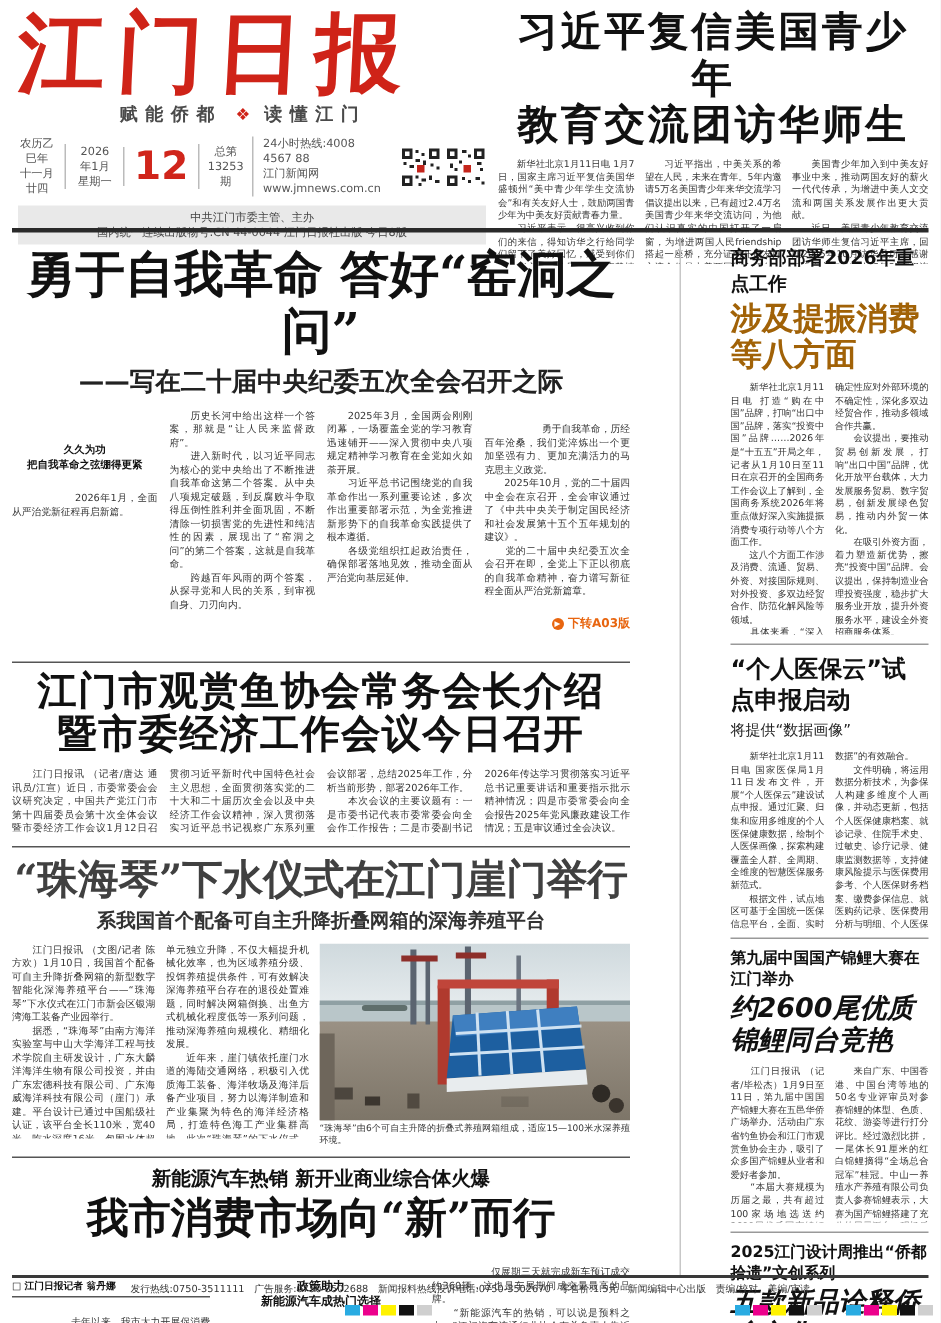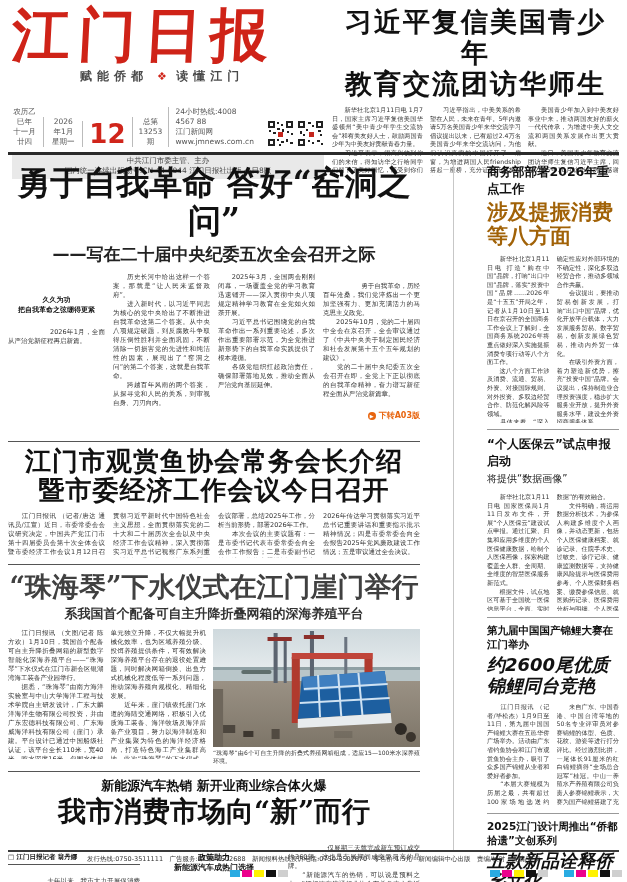--- a/index.html
+++ b/index.html
@@ -7,21 +7,21 @@
         font-family:"DejaVu Sans","Liberation Sans",sans-serif;color:#222;overflow:hidden;}
   
   .masthead{position:absolute;top:0;left:0;right:0;height:150px;display:flex;}
   .mh-left{width:330px;padding-left:12px;box-sizing:border-box;}
   .paper-title{font-family:"DejaVu Serif","Liberation Serif",serif;font-weight:bold;
                font-size:58px;line-height:62px;color:#cf2318;letter-spacing:8px;
                transform:skewX(-3deg);margin-top:4px;white-space:nowrap;}
   .slogan{margin-top:2px;text-align:center;width:300px;font-size:12px;font-weight:bold;
           color:#4a4a4a;letter-spacing:5px;}
   .slogan .logo{color:#cf2318;font-size:11px;letter-spacing:0;}
-  .date-bar{margin-top:22px;display:flex;align-items:flex-end;width:312px;}
+  .date-bar{margin-top:6px;display:flex;align-items:center;width:312px;}
   .db-seg{padding:0 6px;border-left:1px solid #bbb;font-size:7.5px;line-height:10px;color:#555;text-align:center;}
   .db-seg:first-child{border-left:none;padding-left:0;}
   .day-num{font-size:26px;line-height:26px;font-weight:bold;color:#d0251b;font-family:"DejaVu Sans",sans-serif;}
   .qr-wrap{display:flex;gap:3px;padding-left:6px;}
   .publisher-bar{margin-top:6px;width:312px;background:#e9e9e9;text-align:center;
                  font-size:7.5px;line-height:10px;color:#444;padding:3px 0;}
   .mh-right{flex:1;padding:0 8px 0 2px;}
   .mh-headline{margin-top:6px;text-align:center;font-weight:bold;color:#111;
                font-size:27px;line-height:31px;letter-spacing:2px;white-space:pre-line;}
   .mh-cols{display:flex;gap:7px;margin-top:7px;height:70px;overflow:hidden;}
@@ -62,21 +62,21 @@
   .photo-caption{font-size:6px;line-height:8px;color:#333;margin-top:2px;text-align:justify;}
   
   .cons-kicker{margin-top:5px;text-align:center;font-weight:bold;font-size:13px;color:#111;}
   .cons-head{text-align:center;font-family:"DejaVu Serif","Liberation Serif",serif;
              font-weight:bold;font-size:28px;line-height:32px;color:#111;margin-top:1px;}
   .byline{font-size:6.5px;font-weight:bold;border-bottom:1px solid #555;
           padding-bottom:2px;margin-bottom:3px;color:#111;}
   
   .ra-kicker{font-size:12.5px;font-weight:bold;color:#111;margin-top:4px;}
   .ra-head{font-size:21px;font-weight:bold;color:#a16207;line-height:24px;margin-top:2px;}
-  .rb-head{font-size:12px;font-weight:bold;color:#111;margin-top:6px;}
+  .rb-head{font-size:16px;font-weight:bold;color:#111;margin-top:6px;}
   .rb-sub{font-size:10px;font-weight:normal;color:#222;margin-top:2px;}
   .rc-kicker{font-size:10.5px;font-weight:bold;color:#111;margin-top:6px;}
   .rc-head{font-size:18px;font-weight:bold;color:#111;line-height:21px;margin-top:2px;font-style:italic;}
   
   .footer{position:absolute;left:8px;right:8px;bottom:0;height:30px;border-top:2px solid #3a3a3a;}
   .footer-text{text-align:center;font-size:6.5px;color:#333;margin-top:3px;}
   .cmyk{position:absolute;top:18px;display:flex;gap:2px;}
   .cmyk i{width:10px;height:7px;display:block;}
 </style>
 </head>

